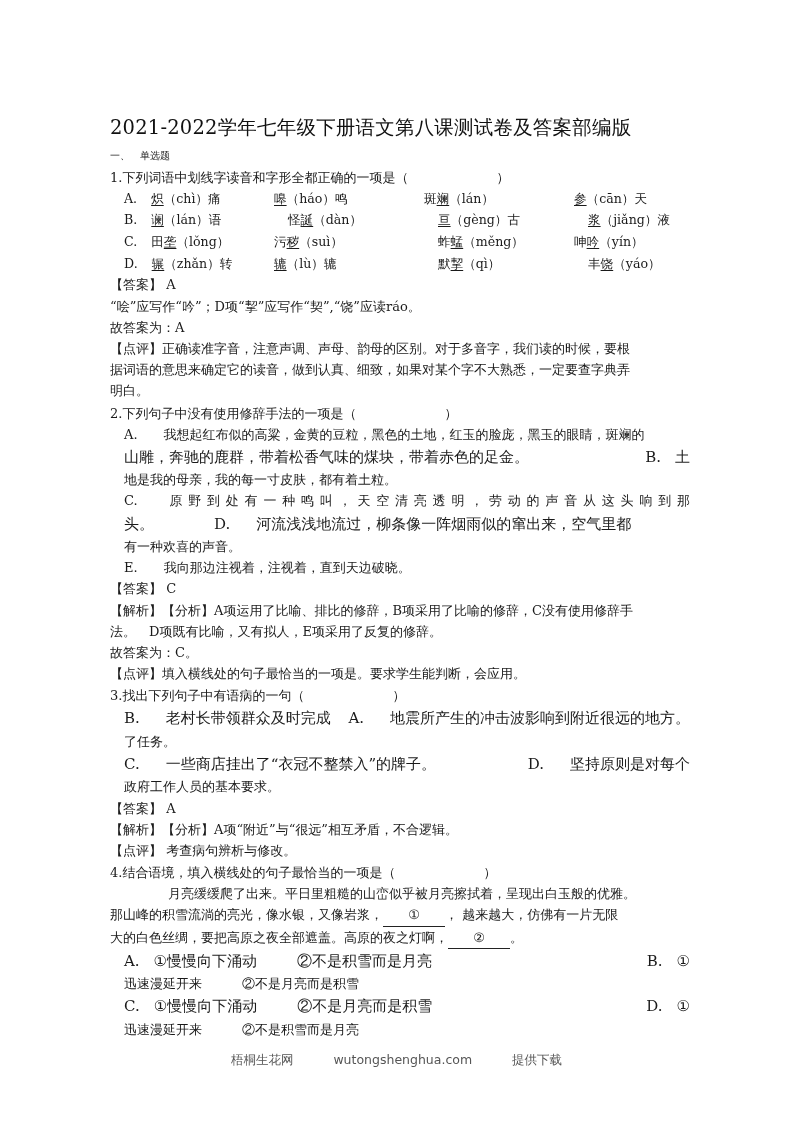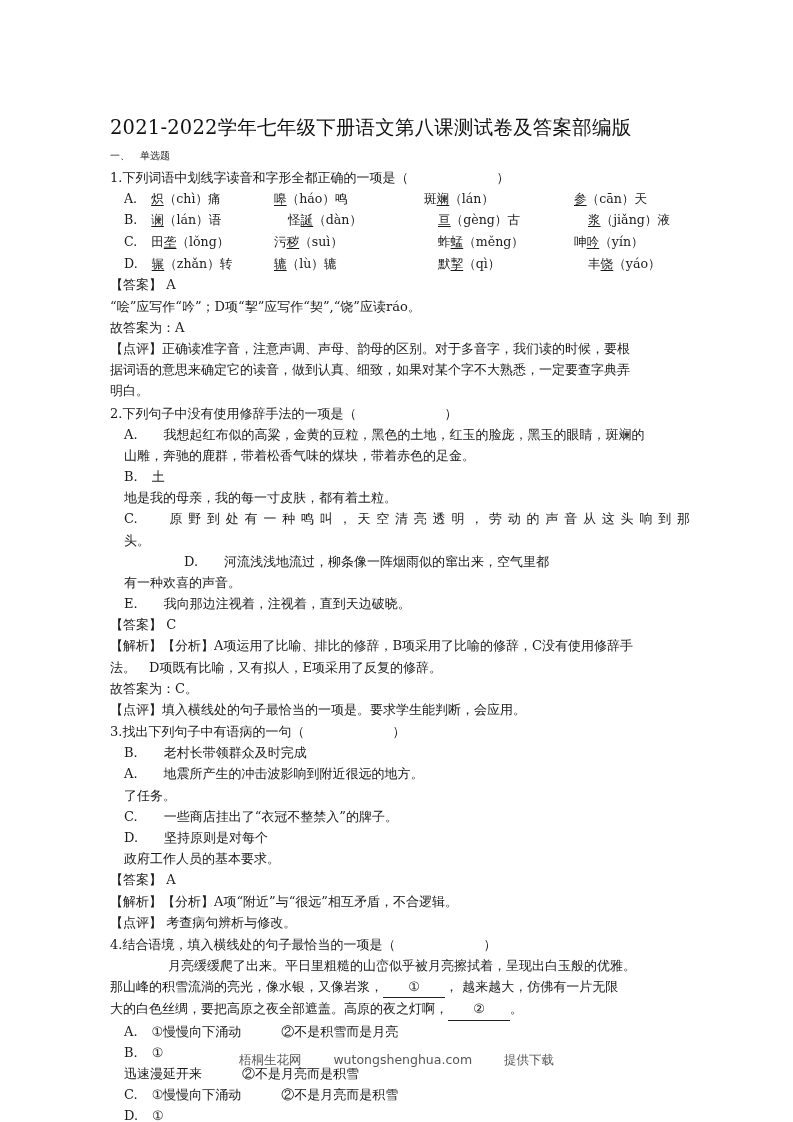--- a/index.html
+++ b/index.html
@@ -64,39 +64,38 @@
   }
   .para-just-full {
     font-size: 13px;
     line-height: 1.63;
     margin: 0;
     text-align: justify;
   }
   .spread {
     display: flex;
     justify-content: space-between;
-    font-size: 13px;
+    font-size: 15px;
     line-height: 1.63;
-    flex-direction: column;
   }
   .indent1 { padding-left: 14px; }
   .fill-blank {
     display: inline-block;
     min-width: 62px;
     border-bottom: 1px solid #222;
     text-align: center;
   }
   .footer {
     position: absolute;
     left: 0;
     right: 0;
     top: 1036px;
     display: flex;
     justify-content: center;
-    gap: 32px;
+    gap: 40px;
     font-size: 12.5px;
     color: #555;
   }
   .footer .site {
     font-family: "DejaVu Sans", "Liberation Sans", sans-serif;
     font-size: 12.5px;
   }
   .tiny-gap { display:inline-block; width: 26px; }
   .gap-s { display:inline-block; width: 14px; }
   .gap-m { display:inline-block; width: 40px; }

